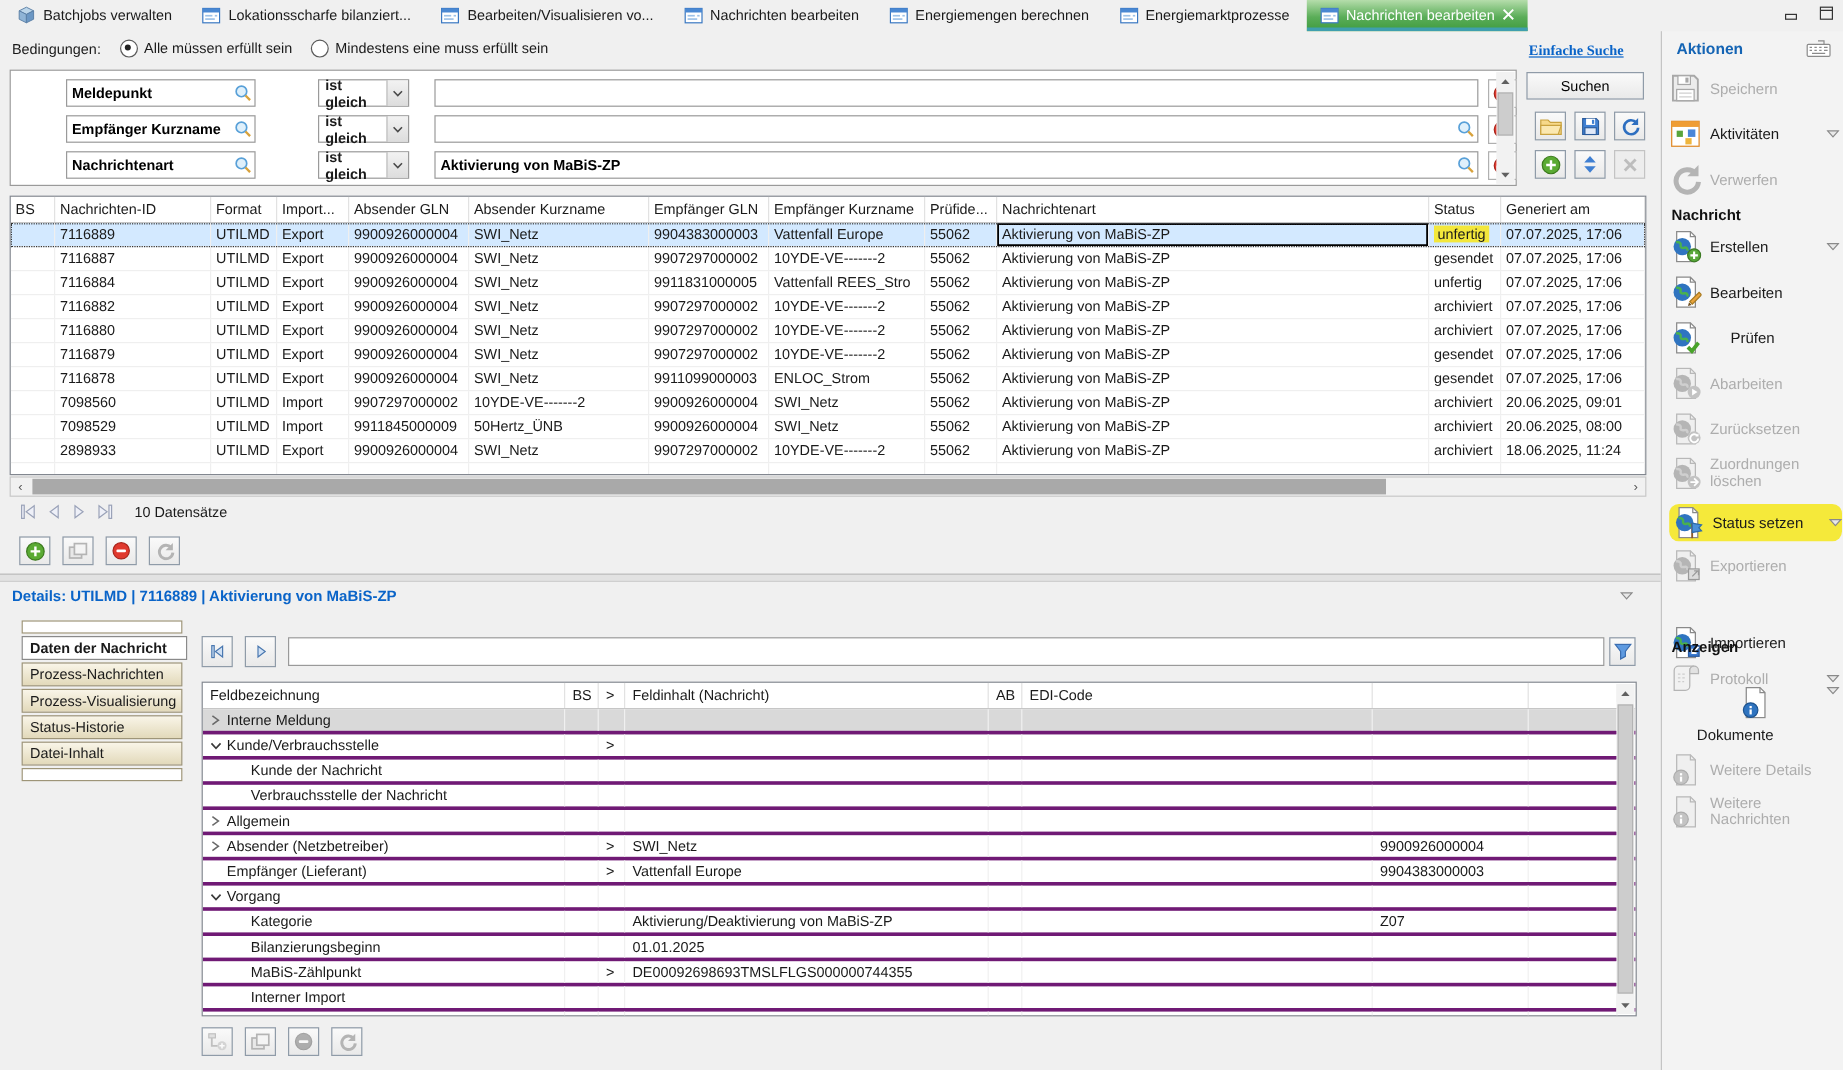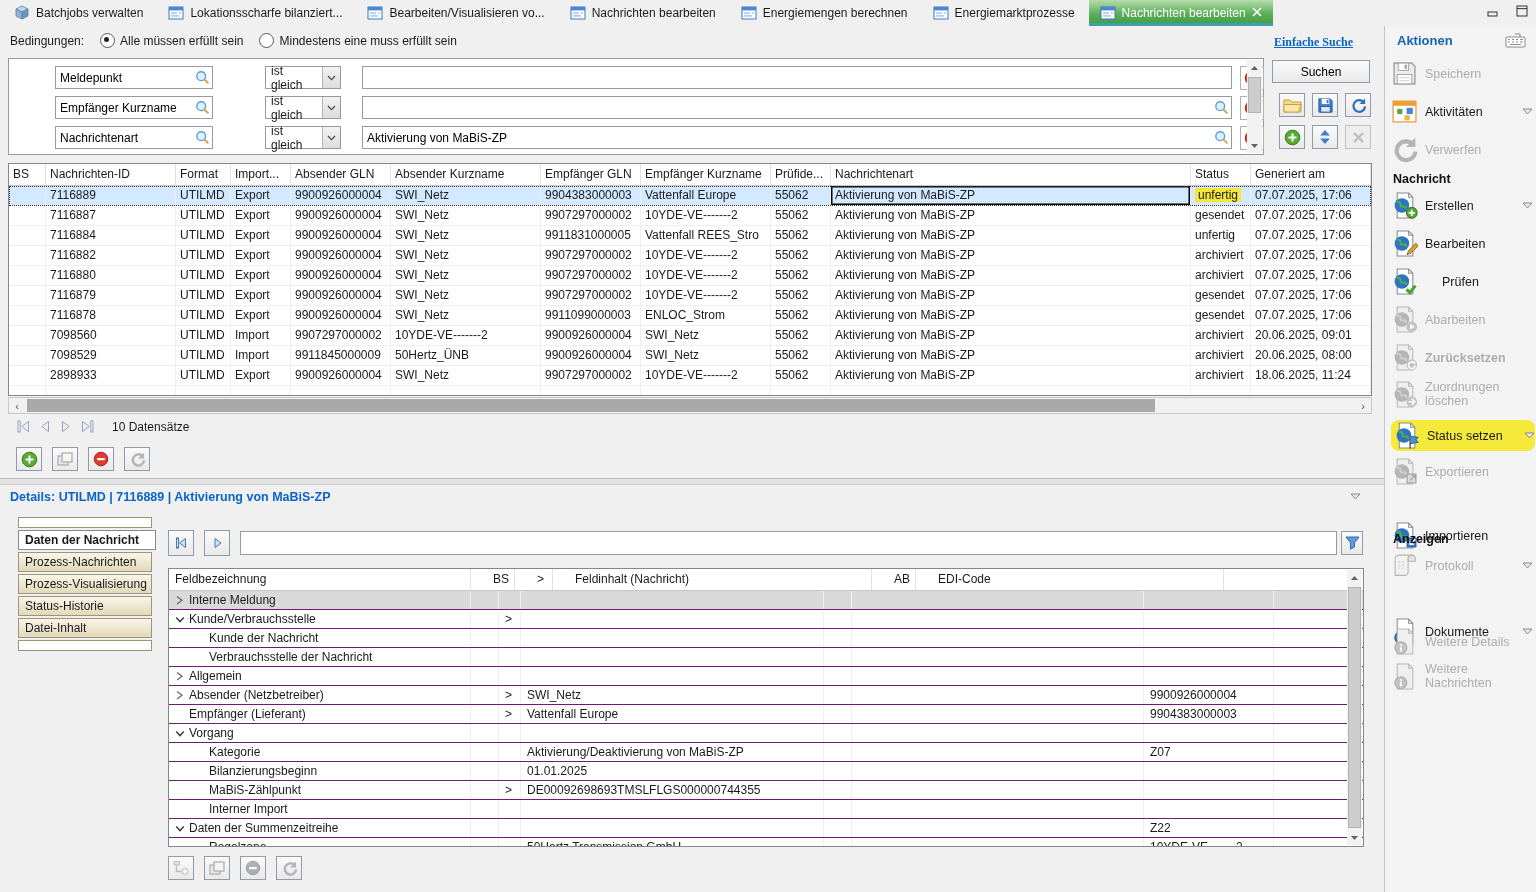--- a/index.html
+++ b/index.html
@@ -8,28 +8,28 @@
 
   
   .tabbar{position:absolute;left:0;top:0;width:1536px;height:26px;background:#f0f0f0;display:flex;align-items:stretch;}
   .tab{display:flex;align-items:center;gap:6px;padding:0 11px;margin-left:3px;white-space:nowrap;cursor:default;}
   .tab.active{background:linear-gradient(#b5ddab,#5aad58 55%,#3f9b3f);color:#fff;box-shadow:inset 0 -3px 0 #3f9fae;}
   .tab .icon svg{display:block;}
   .winctl{position:absolute;top:5px;right:8px;display:flex;gap:16px;align-items:center;}
 
   
   .conditions{position:absolute;left:10px;top:33px;display:flex;gap:16px;align-items:center;}
-  .radio-opt{display:flex;gap:5px;align-items:center;}
+  .radio-opt{display:flex;gap:5px;align-items:flex-start;}
   .radio{width:13px;height:13px;border:1px solid #5a5a5a;border-radius:50%;background:#fff;position:relative;flex:none;}
   .radio.sel::after{content:"";position:absolute;left:3px;top:3px;width:5px;height:5px;border-radius:50%;background:#222;}
   .simple-search{position:absolute;left:1274px;top:35px;color:#0a64c8;font-weight:bold;text-decoration:underline;cursor:pointer;font-family:Liberation Serif, serif;}
 
   
   .filter-panel{position:absolute;left:8px;top:58px;width:1256px;height:97px;background:#fff;border:1px solid #9a9a9a;box-sizing:border-box;}
-  .f-row{position:absolute;left:46px;height:23px;display:flex;align-items:center;}
+  .f-row{position:absolute;left:46px;height:23px;display:flex;align-items:center;font-weight:bold;}
   .fld{position:relative;height:21px;border:1px solid #9a9a9a;background:#fff;display:flex;align-items:center;padding:0 4px;box-sizing:content-box;}
   .fld input{border:0;outline:0;width:100%;font:inherit;background:transparent;padding:0;}
   .fld .mag{position:absolute;right:2px;top:3px;}
   .f-name{width:132px;padding-right:20px;}
   .f-op{width:76px;margin-left:52px;border:1px solid #9a9a9a;height:23px;box-sizing:border-box;display:flex;align-items:center;background:#fff;}
   .f-op .t{flex:1;padding:0 5px;}
   .f-op .dd{width:17px;height:100%;background:linear-gradient(#f2f2f2,#ddd);border-left:1px solid #b5b5b5;display:flex;align-items:center;justify-content:center;}
   .f-val{margin-left:21px;width:842px;padding-right:22px;}
   .f-del{margin-left:8px;width:22px;height:22px;border:1px solid #b0b0b0;background:#fff;display:flex;align-items:center;justify-content:center;}
   .f-scroll{position:absolute;right:1px;top:1px;width:15px;height:93px;background:#f2f2f2;}
@@ -74,23 +74,23 @@
   .stab{height:20px;margin-top:2px;border:1px solid #9e9578;background:linear-gradient(#f9f5e8,#e2d9ba);display:flex;align-items:center;padding:0 6px;box-sizing:border-box;white-space:nowrap;}
   .stab.active{background:#fff;font-weight:bold;border-color:#8a8a8a;width:138px;}
 
   .d-nav{position:absolute;left:168px;top:530px;}
   .d-nav .nb{position:absolute;width:26px;height:26px;top:0;}
   .d-filter{position:absolute;left:72px;top:1px;width:1097px;height:24px;border:1px solid #9a9a9a;background:#fff;box-sizing:border-box;font:inherit;padding:0 5px;}
   .d-funnel{position:absolute;left:1173px;top:1px;width:22px;height:24px;}
 
   .dt{position:absolute;left:168px;top:568px;width:1196px;height:279px;background:#fff;border:1px solid #82878f;box-sizing:border-box;overflow:hidden;}
   .dt-head,.dt-row{display:grid;grid-template-columns:302px 28px 22px 303px 28px 292px 130px 74px;}
-  .dt-head{height:21px;border-bottom:1px solid #c6c6c6;gap:16px;}
+  .dt-head{height:21px;border-bottom:1px solid #c6c6c6;}
   .dt-head .hc{padding:3px 6px;border-right:1px solid #e2e2e2;white-space:nowrap;overflow:hidden;}
-  .dt-row{height:18px;border-bottom:1px solid #701a75;}
+  .dt-row{height:18px;border-bottom:3px solid #701a75;}
   .dt-row .c{padding:1px 6px;border-right:1px solid #f0f0f0;white-space:nowrap;overflow:hidden;display:flex;align-items:center;}
   .dt-row.shaded{background:#d9d9d9;}
   .dt-row .exp{width:14px;flex:none;display:flex;align-items:center;}
   .dt-row .ind{flex:none;}
   .dt-vscroll{position:absolute;right:1px;top:1px;bottom:1px;width:15px;background:#f2f2f2;}
   .dt-vscroll .thumb{position:absolute;left:1px;right:1px;top:17px;bottom:17px;background:#cdcdcd;border:1px solid #b3b3b3;}
   .toolbar2{position:absolute;left:168px;top:856px;display:flex;gap:10px;}
 
   
   .sidebar{position:absolute;left:1384px;top:26px;width:152px;height:866px;background:#f3f3f3;border-left:1px solid #c4c4c4;box-sizing:border-box;}
@@ -1080,21 +1080,21 @@
             <path d="M6 1h11l4 4v20H6z" fill="#efefef" stroke="#b8b8b8"></path>
             <path d="M17 1v4h4" fill="none" stroke="#b8b8b8"></path>
             <circle cx="10.5" cy="13" r="7" fill="#b5b5b5"></circle>
             <path d="M5.5 9.5c2.5-.5 4.2.8 3.7 2.5-.5 1.8 1.2 2.3 3 1.9 1.8-.4 3 .8 2.2 2.5" stroke="#cfcfcf" stroke-width="2" fill="none"></path>
             <circle cx="20" cy="20" r="5.2" fill="#c3c3c3"></circle>
             <path d="M18.4 17.3v5.4l4.3-2.7z" fill="#fff"></path>
           </svg>
         </span>
         <span class="lbl">Abarbeiten</span>
       </div>
-      <div class="sb-item dis" style="top: 318px; font-weight: bold;">
+      <div class="sb-item dis" style="top: 318px;">
         <span class="icon">
           <svg width="27" height="27" viewBox="0 0 26 26">
             <path d="M6 1h11l4 4v20H6z" fill="#efefef" stroke="#b8b8b8"></path>
             <path d="M17 1v4h4" fill="none" stroke="#b8b8b8"></path>
             <circle cx="10.5" cy="13" r="7" fill="#b5b5b5"></circle>
             <path d="M5.5 9.5c2.5-.5 4.2.8 3.7 2.5-.5 1.8 1.2 2.3 3 1.9 1.8-.4 3 .8 2.2 2.5" stroke="#cfcfcf" stroke-width="2" fill="none"></path>
             <circle cx="20" cy="20" r="5.2" fill="#c3c3c3"></circle>
             <path d="M22.4 18.2a3.2 3.2 0 1 0 .9 2.4" stroke="#fff" fill="none" stroke-width="1.5"></path>
             <path d="M23.5 16.5v2.5H21z" fill="#fff"></path>
           </svg>
@@ -1167,21 +1167,21 @@
             <path d="M7 9.5h7M7 12.5h7M7 15.5h5" stroke="#cdcdcd" stroke-dasharray="2 1.5"></path>
           </svg>
         </span>
         <span class="lbl">Protokoll</span>
         <span class="sb-dd icon">
           <svg width="11" height="7" viewBox="0 0 11 7">
             <path d="M1 1h9L5.5 6z" fill="#e8e8e8" stroke="#8a8a8a"></path>
           </svg>
         </span>
       </div>
-      <div class="sb-item" style="top: 592px;">
+      <div class="sb-item" style="top: 546px; flex-direction: column;">
         <span class="icon">
           <svg width="27" height="27" viewBox="0 0 26 26">
             <path d="M6 1h11l4 4v20H6z" fill="#fff" stroke="#8a8a8a"></path>
             <path d="M17 1v4h4" fill="none" stroke="#8a8a8a"></path>
             <circle cx="9.5" cy="19" r="5.8" fill="#2f74c0" stroke="#1e5490"></circle>
             <rect x="8.6" y="15.7" width="1.8" height="1.8" fill="#fff"></rect>
             <rect x="8.6" y="18.5" width="1.8" height="4" fill="#fff"></rect>
           </svg>
         </span>
         <span class="lbl">Dokumente</span>

